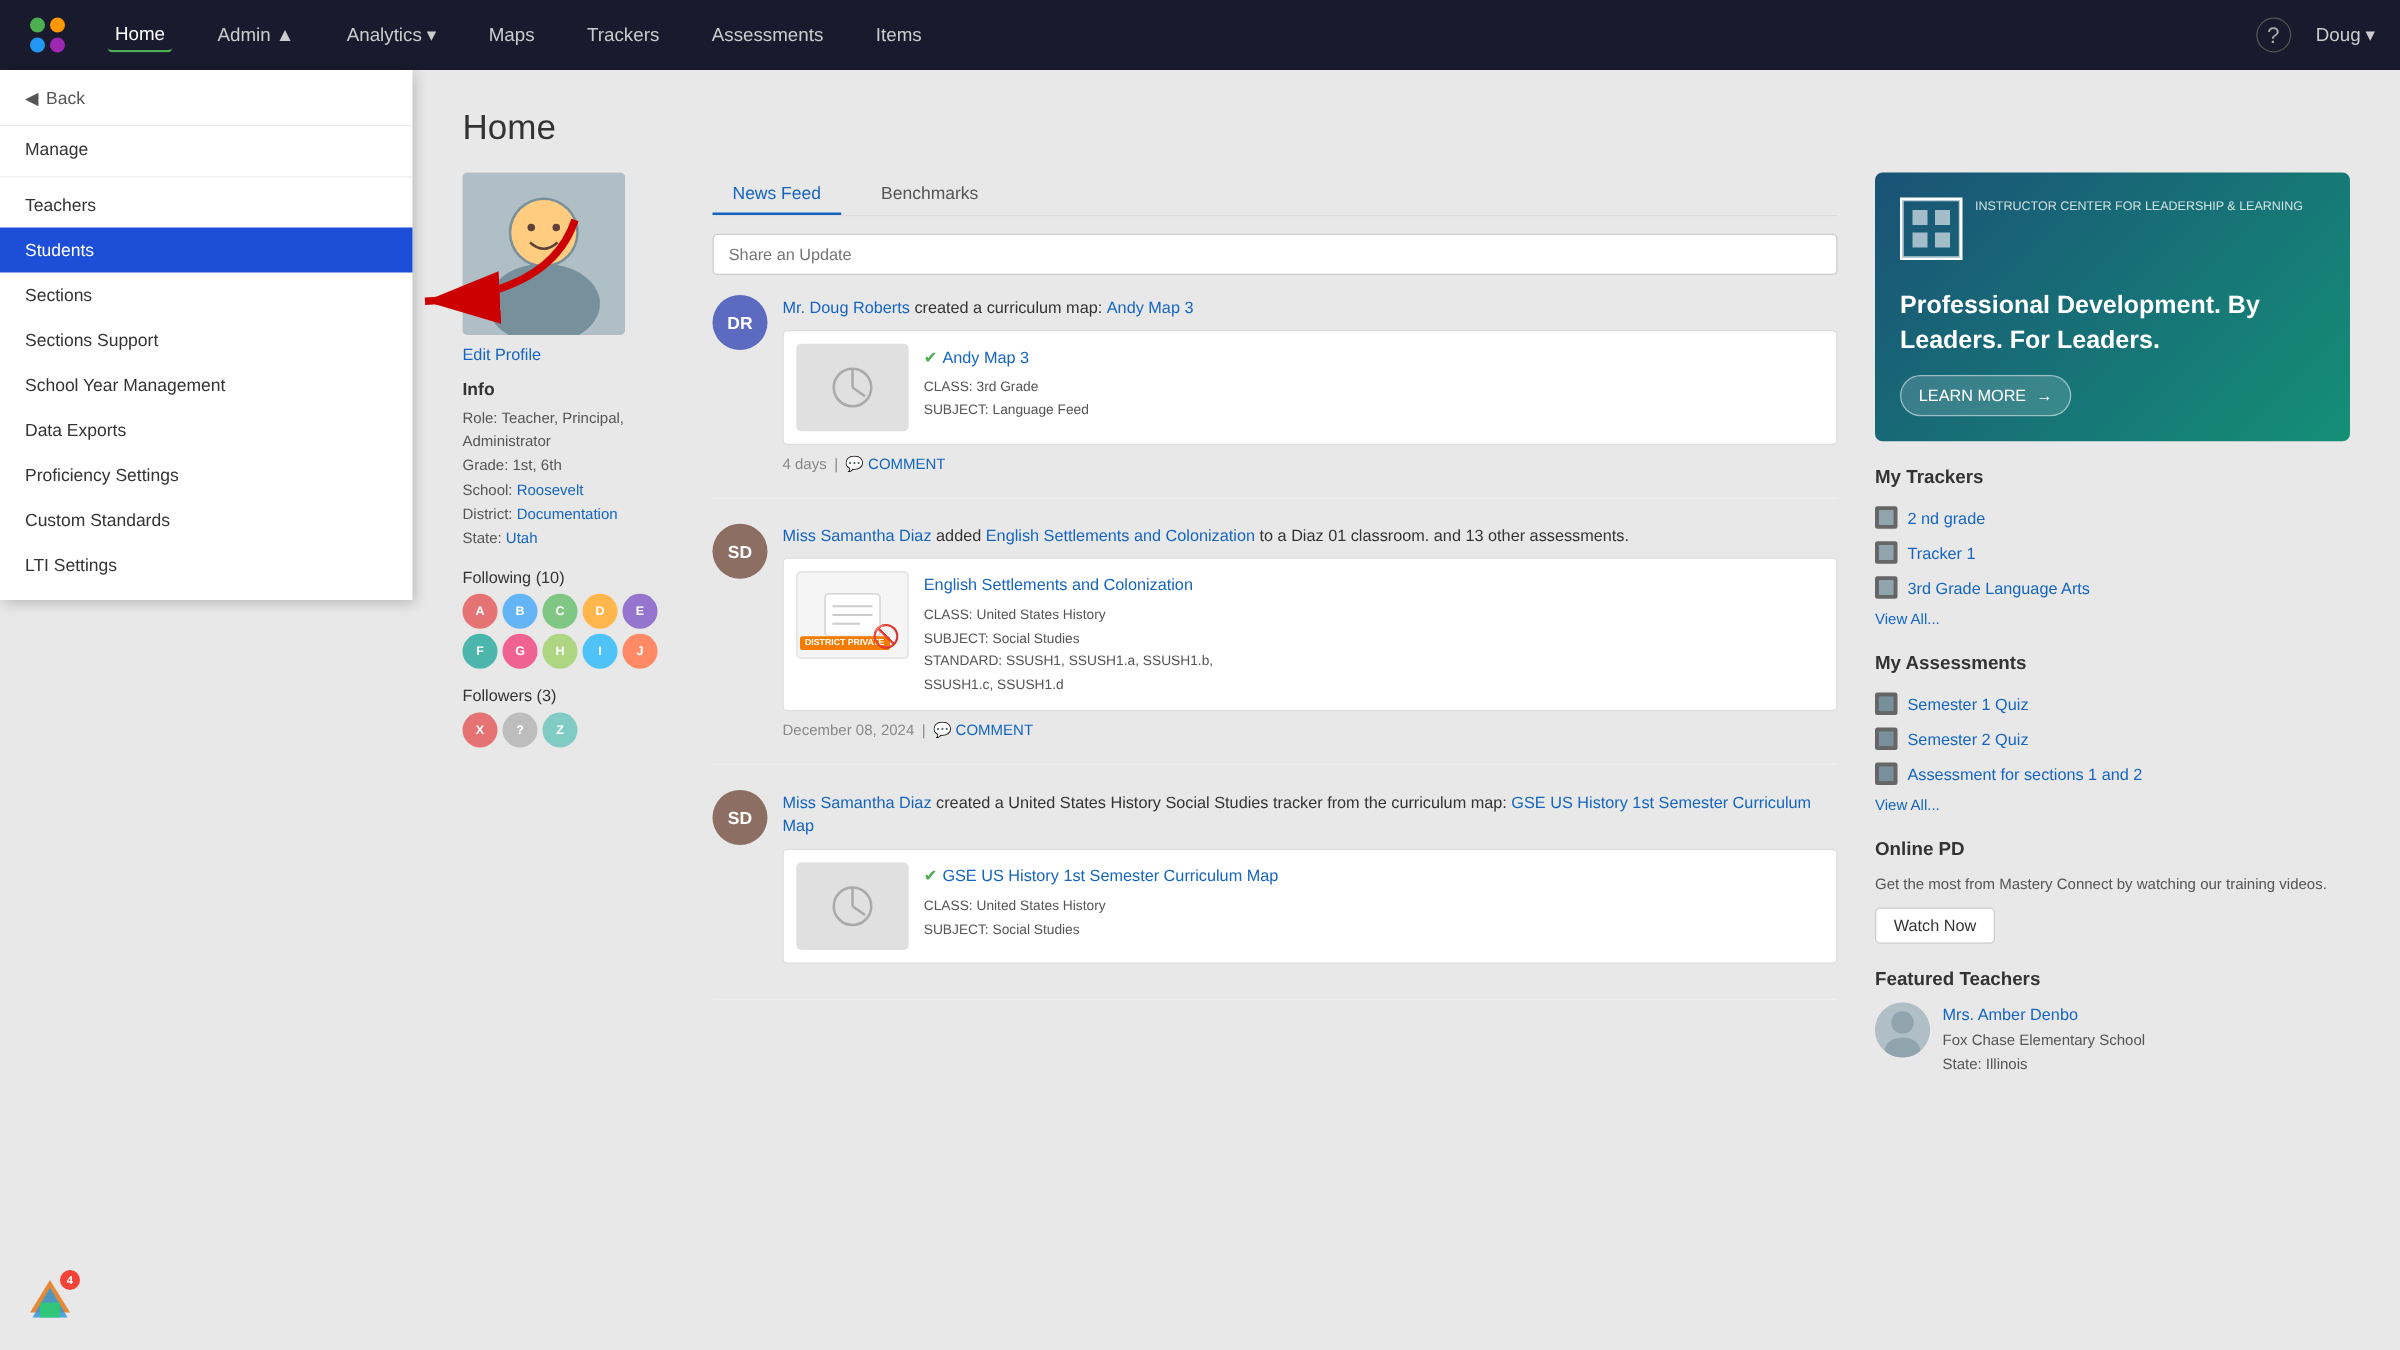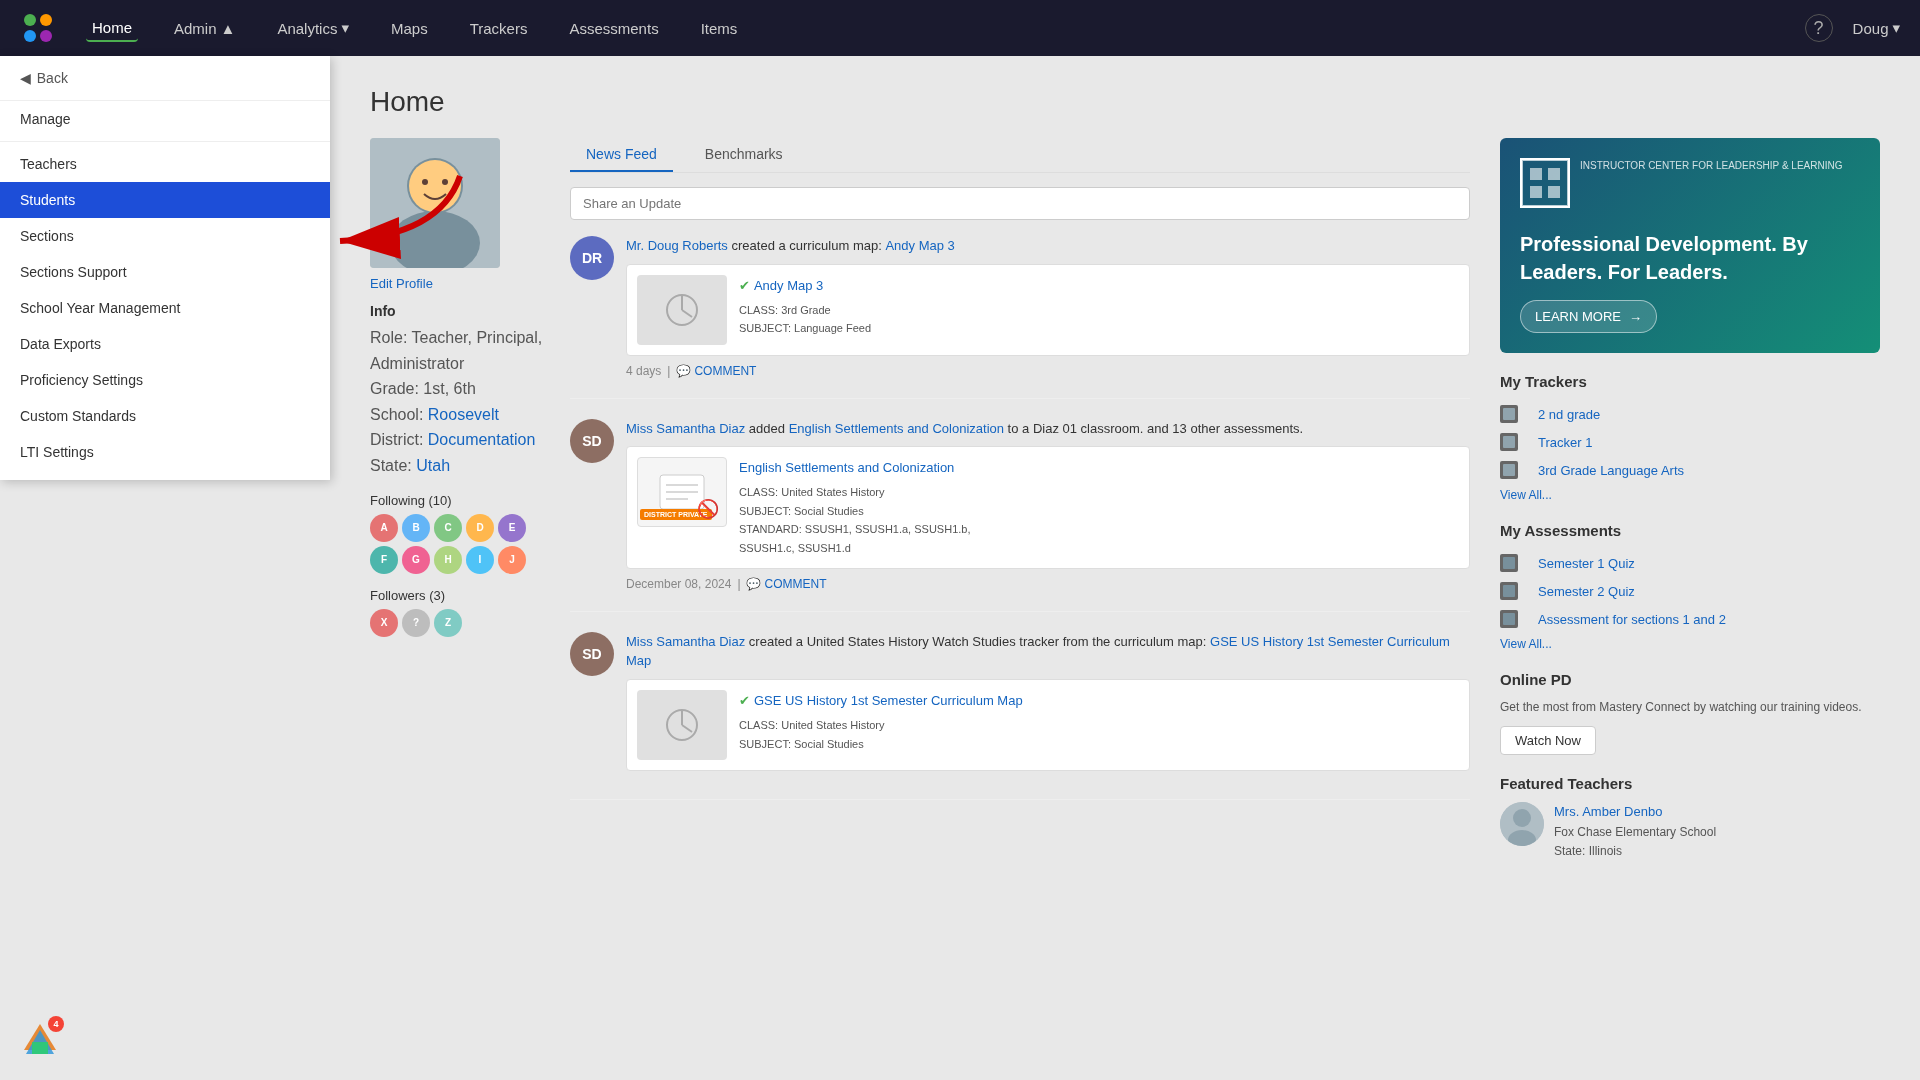--- a/index.html
+++ b/index.html
@@ -143,21 +143,21 @@
     .profile-photo svg { width: 130px; height: 130px; }
     .edit-profile-link {
       color: #1565C0;
       font-size: 13px;
       cursor: pointer;
       display: block;
       margin-bottom: 12px;
     }
     .info-section { margin-top: 10px; }
     .info-title { font-size: 14px; font-weight: bold; color: #333; margin-bottom: 6px; }
-    .info-line { font-size: 16px; color: #555; line-height: 1.6; }
+    .info-line { font-size: 12px; color: #555; line-height: 1.6; }
     .info-link { color: #1565C0; cursor: pointer; }
     .following-section { margin-top: 14px; }
     .following-title { font-size: 13px; color: #333; margin-bottom: 6px; }
     .avatar-grid { display: flex; flex-wrap: wrap; gap: 4px; max-width: 160px; }
     .avatar-sm {
       width: 28px;
       height: 28px;
       border-radius: 50%;
       background: #aaa;
       overflow: hidden;
@@ -300,21 +300,21 @@
       border: 1px solid rgba(255,255,255,0.5);
       color: #fff;
       padding: 8px 14px;
       border-radius: 20px;
       font-size: 13px;
       cursor: pointer;
     }
 
     .sidebar-section { margin-bottom: 20px; }
     .sidebar-section-title { font-size: 15px; font-weight: bold; color: #333; margin-bottom: 10px; }
-    .sidebar-item { display: flex; align-items: center; gap: 20px; padding: 5px 0; font-size: 13px; color: #1565C0; cursor: pointer; }
+    .sidebar-item { display: flex; align-items: center; gap: 8px; padding: 5px 0; font-size: 13px; color: #1565C0; cursor: pointer; }
     .sidebar-item-icon {
       width: 18px;
       height: 18px;
       background: #666;
       border-radius: 2px;
       flex-shrink: 0;
       display: flex;
       align-items: center;
       justify-content: center;
     }
@@ -592,21 +592,21 @@
               </div>
             </div>
           </div>
 
           
           <div class="feed-item">
             <div class="feed-avatar" style="background:#8d6e63;">SD</div>
             <div class="feed-content">
               <div class="feed-text">
                 <span class="feed-link">Miss Samantha Diaz</span>
-                <span> </span><span>created a United States History Watch Studies tracker from the curriculum map:</span>
+                <span> </span><span>created a United States History Social Studies tracker from the curriculum map:</span>
                 <span> </span><span class="feed-link">GSE US History 1st Semester Curriculum Map</span>
               </div>
               <div class="feed-card">
                 <div class="feed-card-thumb">
                   <svg width="60" height="50" viewBox="0 0 60 50">
                     <circle cx="30" cy="25" r="15" fill="none" stroke="#aaa" stroke-width="2"></circle>
                     <line x1="30" y1="10" x2="30" y2="25" stroke="#aaa" stroke-width="2"></line>
                     <line x1="30" y1="25" x2="40" y2="32" stroke="#aaa" stroke-width="2"></line>
                   </svg>
                 </div>

